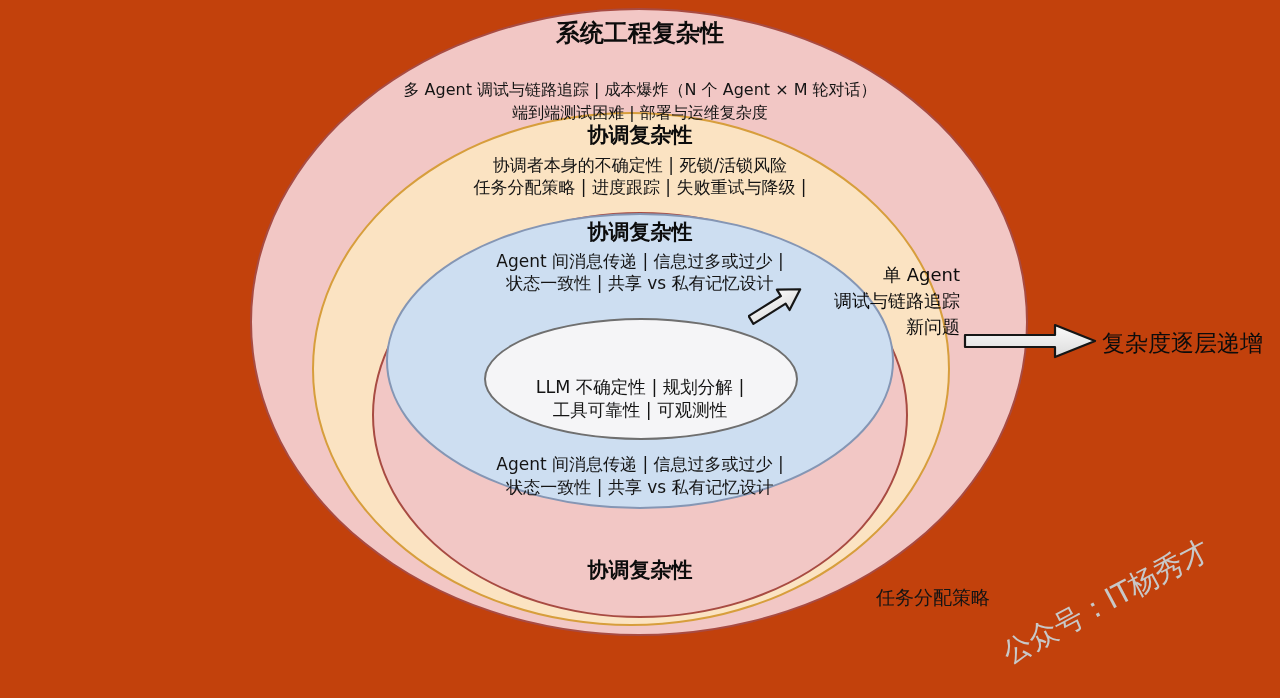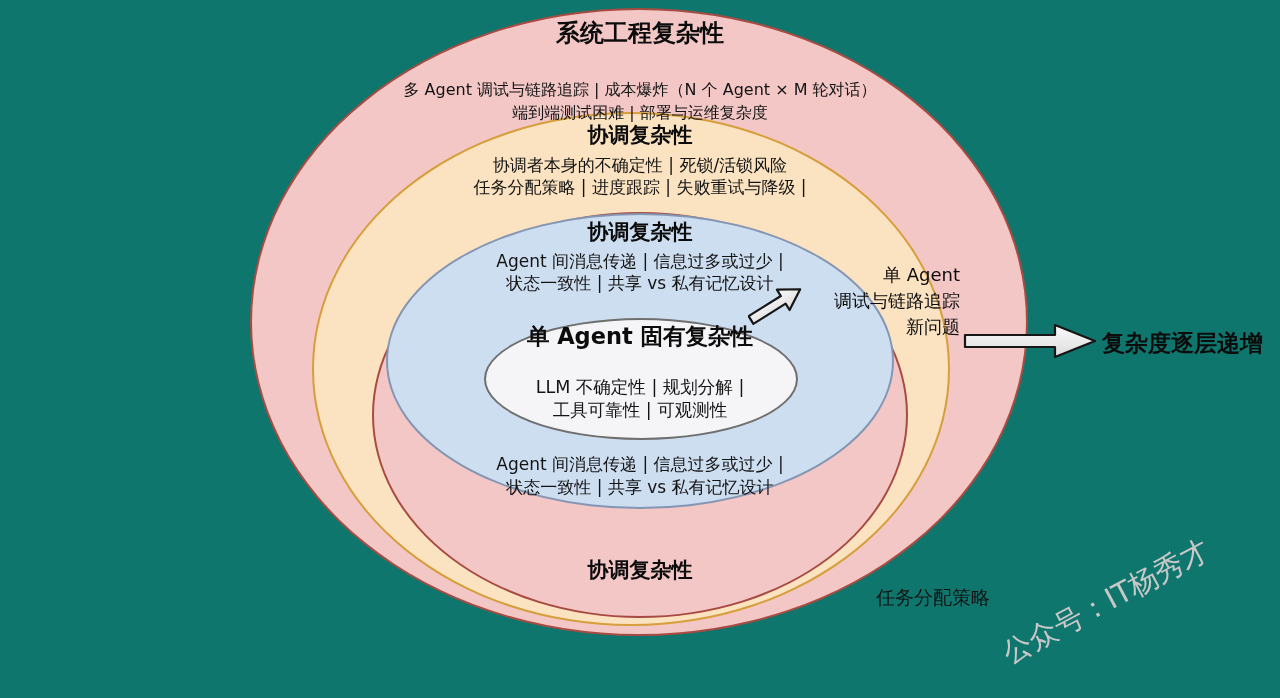--- a/index.html
+++ b/index.html
@@ -1,17 +1,17 @@
 <!DOCTYPE html>
 <html><head>
 <meta charset="utf-8">
 <style>
   html,body{margin:0;padding:0;background:#ffffff;}
   body{font-family:"DejaVu Sans","Liberation Sans",sans-serif;color:#111;}
-  .stage{position:relative;width:1280px;height:698px;background:#0f766e;overflow:hidden;}
+  .stage{position:relative;width:1280px;height:698px;background:#c2410c;overflow:hidden;}
 
   .ellipse{position:absolute;border-radius:50%;border:2px solid;box-sizing:border-box;}
   .l1{left:250px;top:8px;width:778px;height:628px;background:#f2c7c5;border-color:#a84b42;}
   .l2{left:312px;top:112px;width:638px;height:514px;background:#fbe3c2;border-color:#d79e3c;}
   .l3{left:372px;top:212px;width:536px;height:406px;background:#f2c7c5;border-color:#a84b42;}
   .l4{left:386px;top:213px;width:508px;height:296px;background:#cddef1;border-color:#8596b4;}
   .l5{left:484px;top:318px;width:314px;height:122px;background:#f5f5f7;border-color:#6f6f6f;}
 
   .tblock{position:absolute;left:290px;width:700px;text-align:center;line-height:1.2;}
   .layer-title{font-weight:700;color:#0c0c0c;}
@@ -29,21 +29,21 @@
   .t6-body{top:586px;font-size:19px;text-align:right;}
 
   .callout{position:absolute;left:805px;top:262px;width:155px;text-align:right;
            font-size:18px;font-weight:400;line-height:26px;color:#0c0c0c;}
 
   .arrow-svg{position:absolute;}
   .small-arrow{left:748px;top:278px;}
   .big-arrow{left:963px;top:321px;}
   .arrow-shape{fill:url(#agrad);stroke:#161616;stroke-width:2.2;stroke-linejoin:round;}
 
-  .arrow-label{position:absolute;left:1102px;top:328px;font-size:23px;font-weight:700;
+  .arrow-label{position:absolute;left:1102px;top:328px;font-size:23px;font-weight:400;
                white-space:nowrap;color:#0c0c0c;}
 
   .watermark{position:absolute;left:1005px;top:636px;font-size:29px;color:#c8c8c8;
              white-space:nowrap;transform:rotate(-28deg);transform-origin:0 50%;z-index:1;}
 
   .caption{position:absolute;left:0;right:0;top:657px;text-align:center;font-size:20px;
            font-weight:500;color:#0a0a0a;white-space:nowrap;z-index:2;}
 </style>
 </head>
 <body>
@@ -67,21 +67,20 @@
     <div>协调者本身的不确定性 | 死锁/活锁风险</div>
     <div>任务分配策略 | 进度跟踪 | 失败重试与降级 |</div>
   </div>
 
   <div class="tblock layer-title t3-title">协调复杂性</div>
   <div class="tblock layer-body t3-body">
     <div>Agent 间消息传递 | 信息过多或过少 |</div>
     <div>状态一致性 | 共享 vs 私有记忆设计</div>
   </div>
 
-  <div class="tblock layer-title t4-title">单 Agent 固有复杂性</div>
   <div class="tblock layer-body t4-body">
     <div>LLM 不确定性 | 规划分解 |</div>
     <div>工具可靠性 | 可观测性</div>
   </div>
 
   <div class="tblock layer-body t5-body">
     <div>Agent 间消息传递 | 信息过多或过少 |</div>
     <div>状态一致性 | 共享 vs 私有记忆设计</div>
   </div>
 

